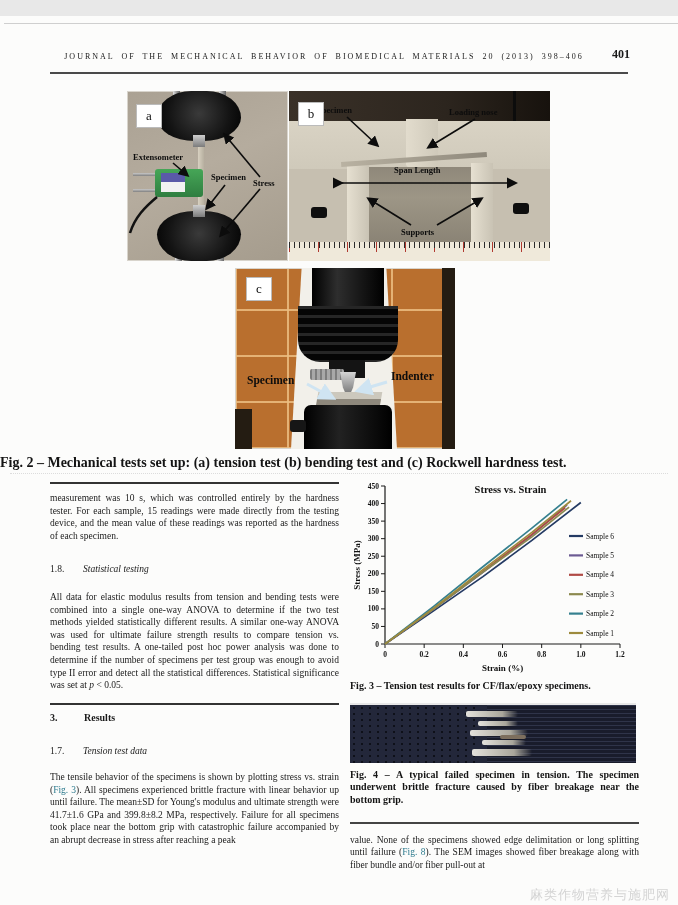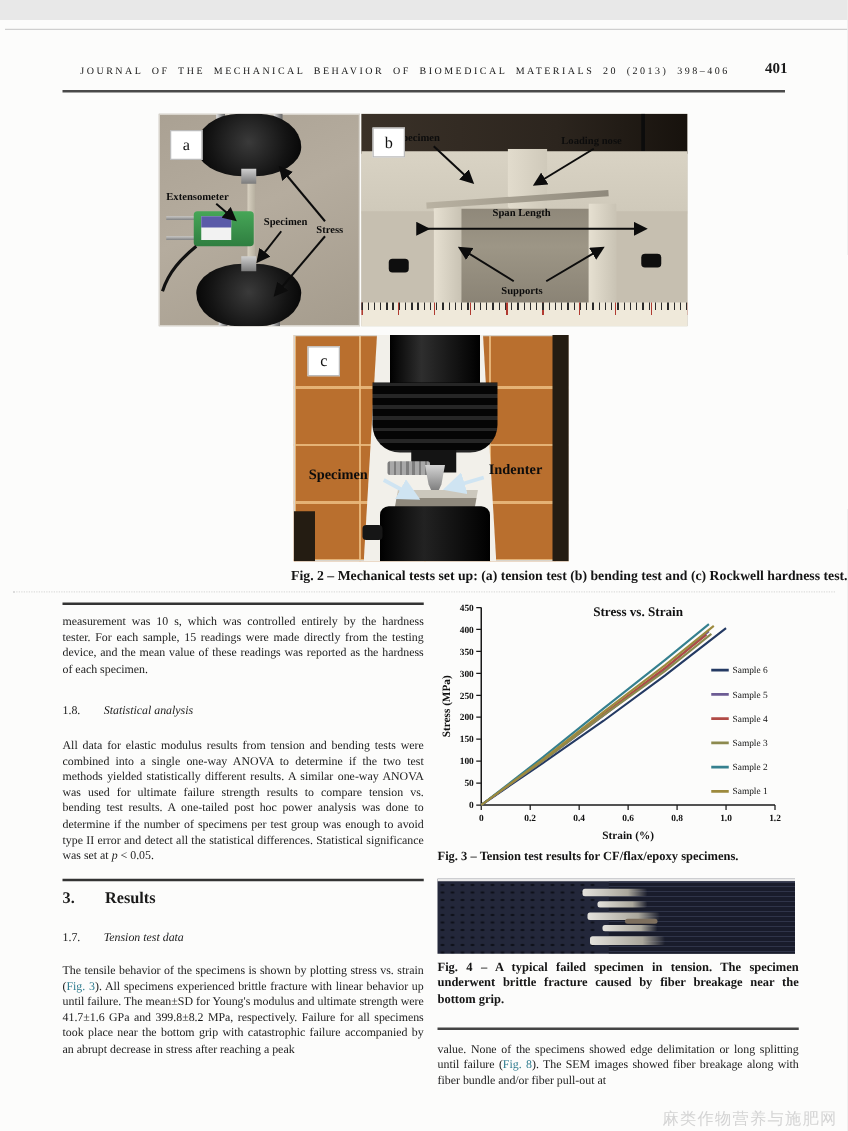--- a/index.html
+++ b/index.html
@@ -64,36 +64,36 @@
   .pc-pin{left:75px;top:101px;width:34px;height:11px;border-radius:2px;
       background:repeating-linear-gradient(90deg,#7d7d7d 0 2px,#a8a8a8 2px 5px);}
   .pc-indenter{left:105px;top:104px;width:16px;height:24px;
       background:linear-gradient(#d4d4d4,#6f6f6f);
       clip-path:polygon(0 0,100% 0,82% 65%,58% 100%,42% 100%,18% 65%);}
   .pc-specimen{left:82px;top:124px;width:64px;height:15px;transform:skewX(-10deg);
       background:linear-gradient(#ccc8bd 0 45%,#8e887c 45% 100%);}
   .pc-anvil{left:69px;top:137px;width:88px;height:44px;background:linear-gradient(90deg,#000,#222 40%,#000);border-radius:7px 7px 0 0;}
   .pc-knob{left:55px;top:152px;width:16px;height:12px;background:#161616;border-radius:3px;}
   
-  .fig2-caption{position:absolute;left:0;right:0;top:439px;text-align:right;font-weight:bold;font-size:11px;color:#141414;}
+  .fig2-caption{position:absolute;left:0;right:0;top:439px;text-align:left;font-weight:bold;font-size:14px;color:#141414;}
   .dotted-sep{position:absolute;left:10px;right:10px;top:457px;border-top:1px dotted #dcdcdc;}
   
   .col{position:absolute;width:289px;font-size:9.5px;line-height:12.6px;text-align:justify;}
   .left-col{left:50px;top:466px;}
   .right-col{left:350px;top:462px;text-align:left;}
   .col-rule{height:2px;background:#333;}
   .col-rule.thin{height:1.5px;background:#444;}
   .col p{margin:0;}
   .p1{margin-top:8px !important;}
   .subsec{margin-top:21px;font-size:9.5px;}
   .subsec .num{display:inline-block;width:33px;}
   .subsec .t{font-style:italic;}
   .p2{margin-top:15px !important;}
   .rule2{margin-top:11px;}
-  .sechead{margin-top:7px;font-weight:bold;font-size:13px;}
+  .sechead{margin-top:7px;font-weight:bold;font-size:10px;}
   .sechead .num{display:inline-block;width:34px;}
   .p3{margin-top:13px !important;}
   .figref{color:#2e7b8e;cursor:pointer;}
   .ivar{font-style:italic;}
   
   .chart{width:290px;height:196px;position:relative;}
   .chart svg{display:block;}
   .tick{font:bold 7.5px "Liberation Serif",serif;fill:#111;}
   .ctitle{font:bold 10.5px "Liberation Serif",serif;fill:#111;}
   .axlabel{font:bold 9px "Liberation Serif",serif;fill:#111;}
@@ -215,21 +215,21 @@
     <div class="ann big" style="left:156px;top:102px">Indenter</div>
   </div>
 
   <div class="fig2-caption">Fig. 2 – Mechanical tests set up: (a) tension test (b) bending test and (c) Rockwell hardness test.</div>
   <div class="dotted-sep"></div>
 
   <section class="col left-col">
     <div class="col-rule"></div>
     <p class="p1">measurement was 10 s, which was controlled entirely by the hardness tester. For each sample, 15 readings were made directly from the testing device, and the mean value of these readings was reported as the hardness of each specimen.</p>
     <div class="subsec">
-      <span class="num">1.8.</span><span class="t">Statistical analysis</span>
+      <span class="num">1.8.</span><span class="t">Statistical testing</span>
     </div>
     <p class="p2"><span>All data for elastic modulus results from tension and bending tests were combined into a single one-way ANOVA to determine if the two test methods yielded statistically different results. A similar one-way ANOVA was used for ultimate failure strength results to compare tension vs. bending test results. A one-tailed post hoc power analysis was done to determine if the number of specimens per test group was enough to avoid type II error and detect all the statistical differences. Statistical significance was set at </span><span class="ivar">p</span><span> &lt; 0.05.</span></p>
     <div class="col-rule rule2"></div>
     <div class="sechead">
       <span class="num">3.</span><span>Results</span>
     </div>
     <div class="subsec">
       <span class="num">1.7.</span><span class="t">Tension test data</span>
     </div>
     <p class="p3"><span>The tensile behavior of the specimens is shown by plotting stress vs. strain (</span><a class="figref">Fig. 3</a><span>). All specimens experienced brittle fracture with linear behavior up until failure. The mean±SD for Young's modulus and ultimate strength were 41.7±1.6 GPa and 399.8±8.2 MPa, respectively. Failure for all specimens took place near the bottom grip with catastrophic failure accompanied by an abrupt decrease in stress after reaching a peak</span></p>

